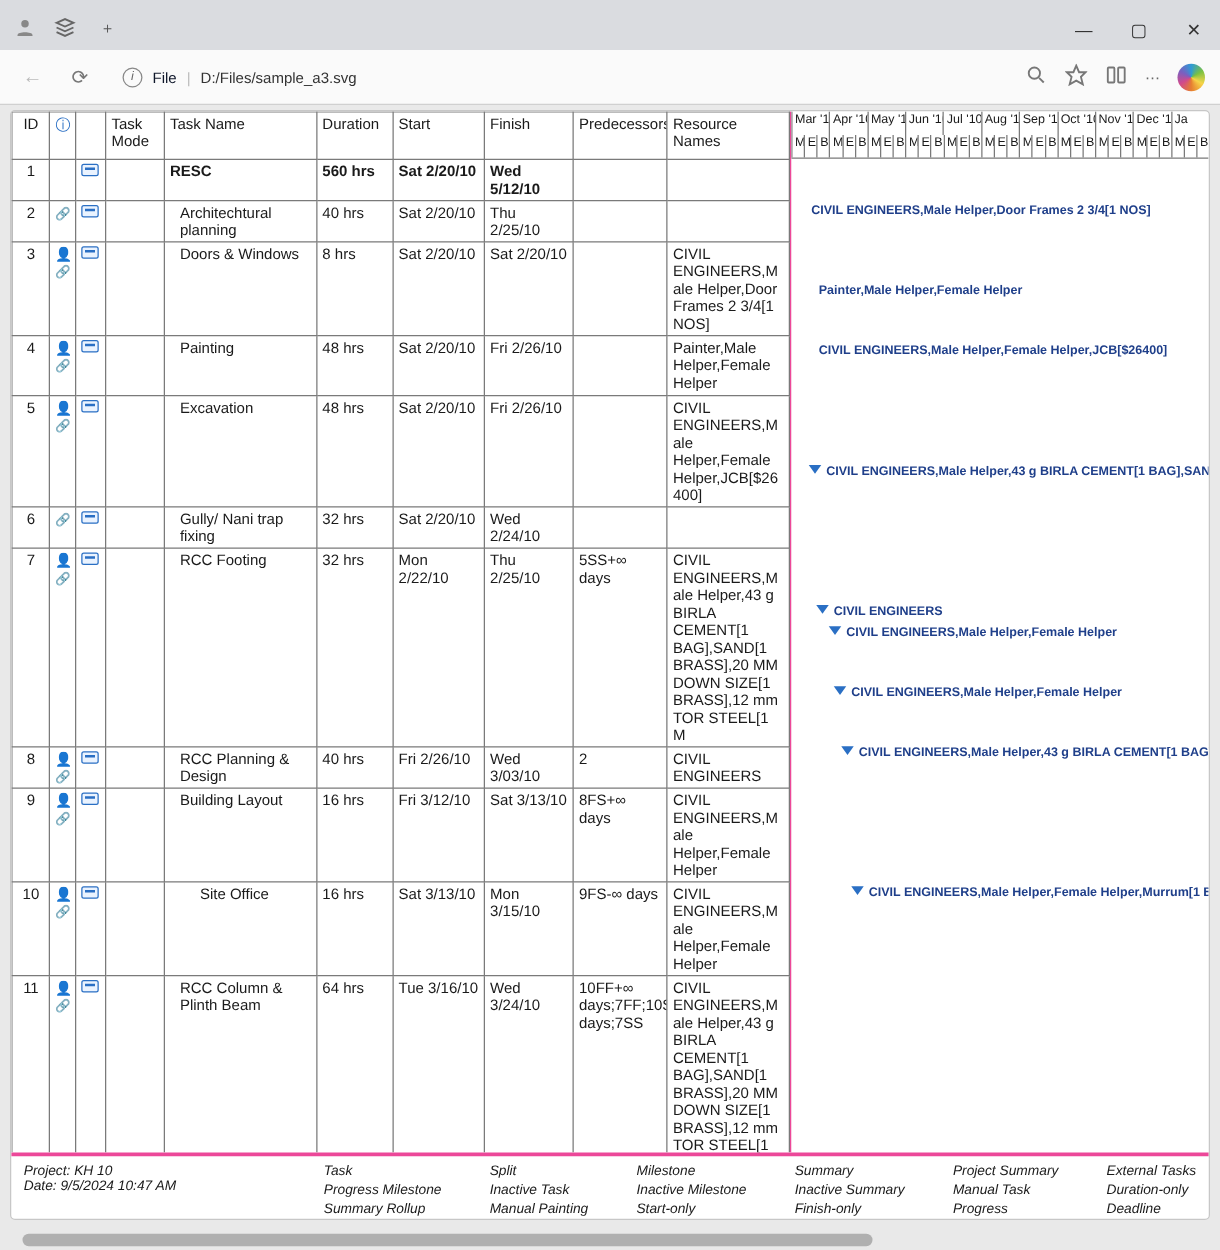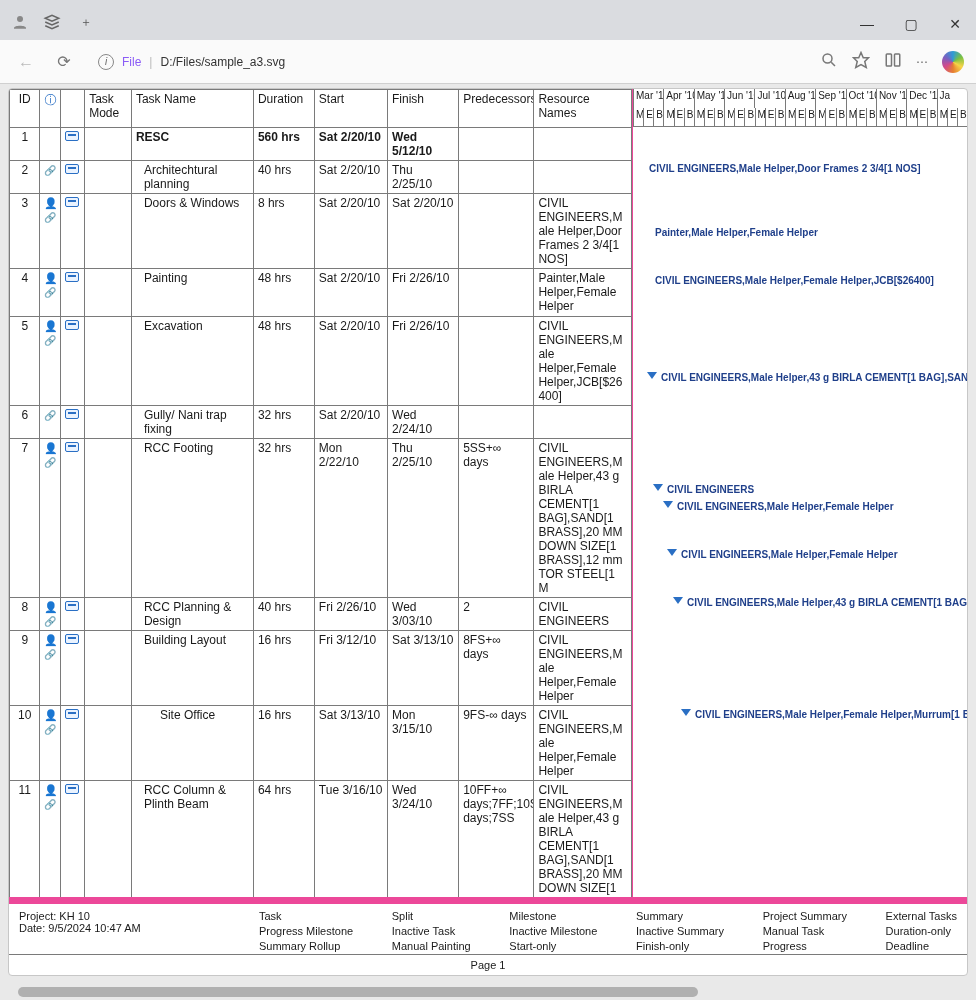--- a/index.html
+++ b/index.html
@@ -12,21 +12,21 @@
   .tab { background:#fafafa; border-radius:8px 8px 0 0; height:34px; display:flex; align-items:center; padding:0 12px; gap:8px; font-size:12px; color:#333; min-width:200px; position:relative; }
   .tab .close { margin-left:auto; font-size:14px; color:#666; cursor:pointer; }
   .newtab { width:28px; height:28px; display:flex; align-items:center; justify-content:center; margin-bottom:4px; color:#555; }
   .wincontrols { margin-left:auto; display:flex; gap:18px; margin-bottom:8px; color:#333; }
   .wincontrols span { width:26px; text-align:center; font-size:14px; }
 
   .addrrow { height:44px; background:#fafafa; display:flex; align-items:center; padding:0 12px; gap:10px; border-bottom:1px solid #d0d0d0; }
   .addrrow .nav-btn { width:28px; height:28px; display:flex; align-items:center; justify-content:center; color:#777; font-size:16px; border-radius:4px; }
   .addrbox { flex:1; display:flex; align-items:center; gap:8px; padding:4px 10px; color:#555; }
   .addrbox .info { width:16px; height:16px; border:1px solid #888; border-radius:50%; display:flex; align-items:center; justify-content:center; font-size:10px; font-style:italic; color:#666; }
-  .addrbox .file-label { color:#8b5cf6; }
+  .addrbox .file-label { color:#0f172a; }
   .addrbox .sep { color:#bbb; }
   .addrbox .path { color:#333; }
   .addr-right { display:flex; gap:14px; align-items:center; color:#666; }
   .copilot { width:22px; height:22px; border-radius:50%; background: conic-gradient(#2e9ad6, #7ac142, #f7d448, #e67e30, #d14a8c, #7a5fc0, #2e9ad6); }
 
   
   .viewport { flex:1; background:#fff; margin:4px 8px 8px 8px; border:1px solid #c7c7c7; border-radius:4px; overflow:hidden; display:flex; flex-direction:column; }
   .docarea { flex:1; overflow:hidden; position:relative; }
 
   
@@ -57,21 +57,21 @@
   .gantt-head { height:38px; border-bottom:1px solid #7a7a7a; display:flex; flex-direction:column; }
   .gantt-months, .gantt-sub { display:flex; flex:1; }
   .gantt-months span, .gantt-sub span { flex:1; border-left:1px solid #7a7a7a; font-size:10px; padding:1px 2px; white-space:nowrap; overflow:hidden; }
   .gantt-sub span { font-size:10px; text-align:center; }
   .gantt-body { position:relative; }
   .gantt-row { position:absolute; left:0; right:0; display:flex; align-items:flex-start; }
   .gantt-label { font-size:10px; color:#1f3f8a; font-weight:bold; white-space:nowrap; margin-left:4px; }
   .gantt-mark { width:0; height:0; border-left:5px solid transparent; border-right:5px solid transparent; border-top:7px solid #2a6fc4; display:inline-block; }
 
   
-  .legend { border-top:7px solid #ec4899; padding:6px 10px 2px 10px; font-size:11px; display:flex; }
+  .legend { border-top:3px solid #ec4899; padding:6px 10px 2px 10px; font-size:11px; display:flex;font-style:italic; }
   .legend .proj { width:240px; }
   .legend .cols { flex:1; display:flex; justify-content:space-between; }
   .legend .col { display:flex; flex-direction:column; gap:3px; }
   .pagen { text-align:center; border-top:1px solid #7a7a7a; padding:4px; font-size:11px; }
 
   
   .hscroll { height:16px; background:#e9e9e9; display:flex; align-items:center; padding:0 18px; }
   .hscroll .thumb { height:10px; background:#b0b0b0; border-radius:5px; flex:1; margin-right:260px; }
 </style>
 </head>
@@ -422,20 +422,19 @@
             <div>Manual Task</div>
             <div>Progress</div>
           </div>
           <div class="col">
             <div>External Tasks</div>
             <div>Duration-only</div>
             <div>Deadline</div>
           </div>
         </div>
     </div>
-    <div class="pagen">Page 1</div>
   </div>
 
   <div class="hscroll">
     <div class="thumb"></div>
   </div>
 
 </div>
 
 </body></html>

